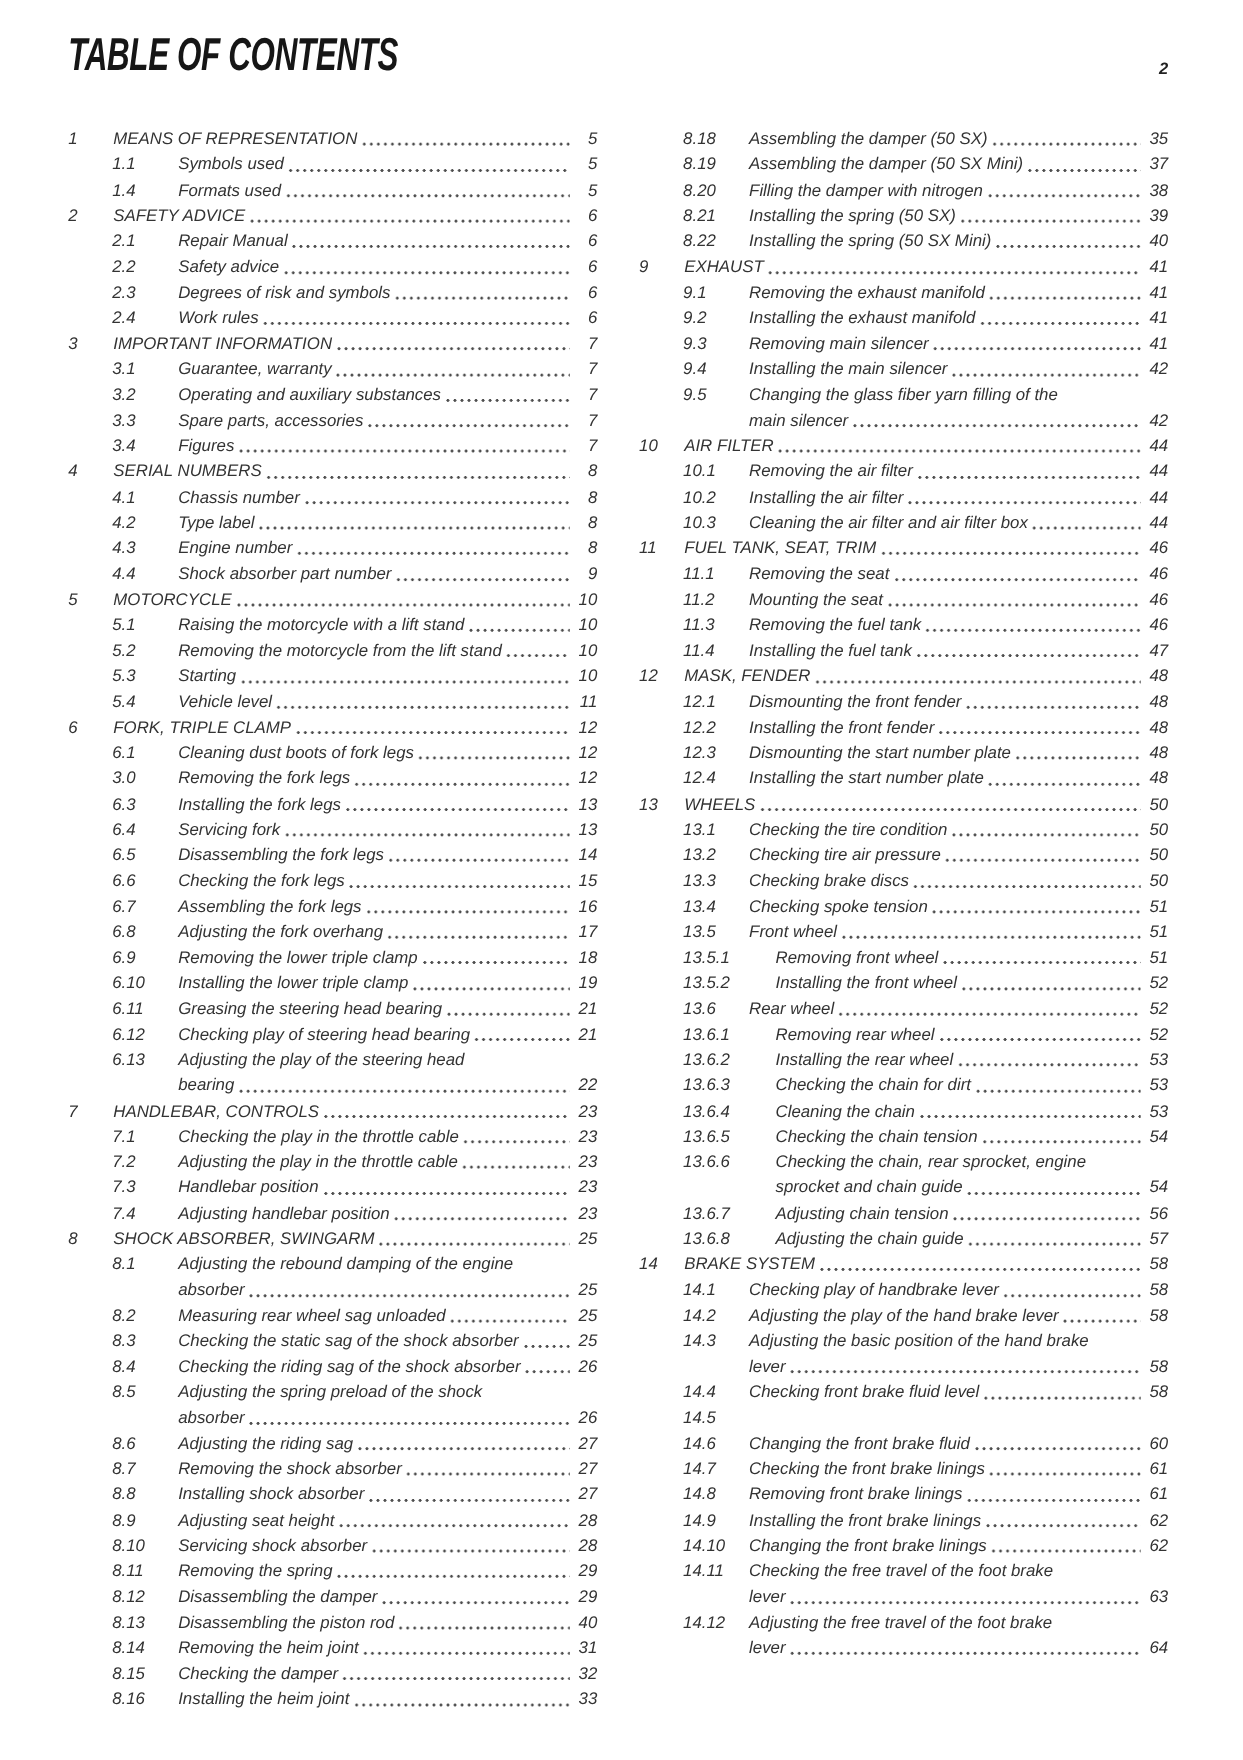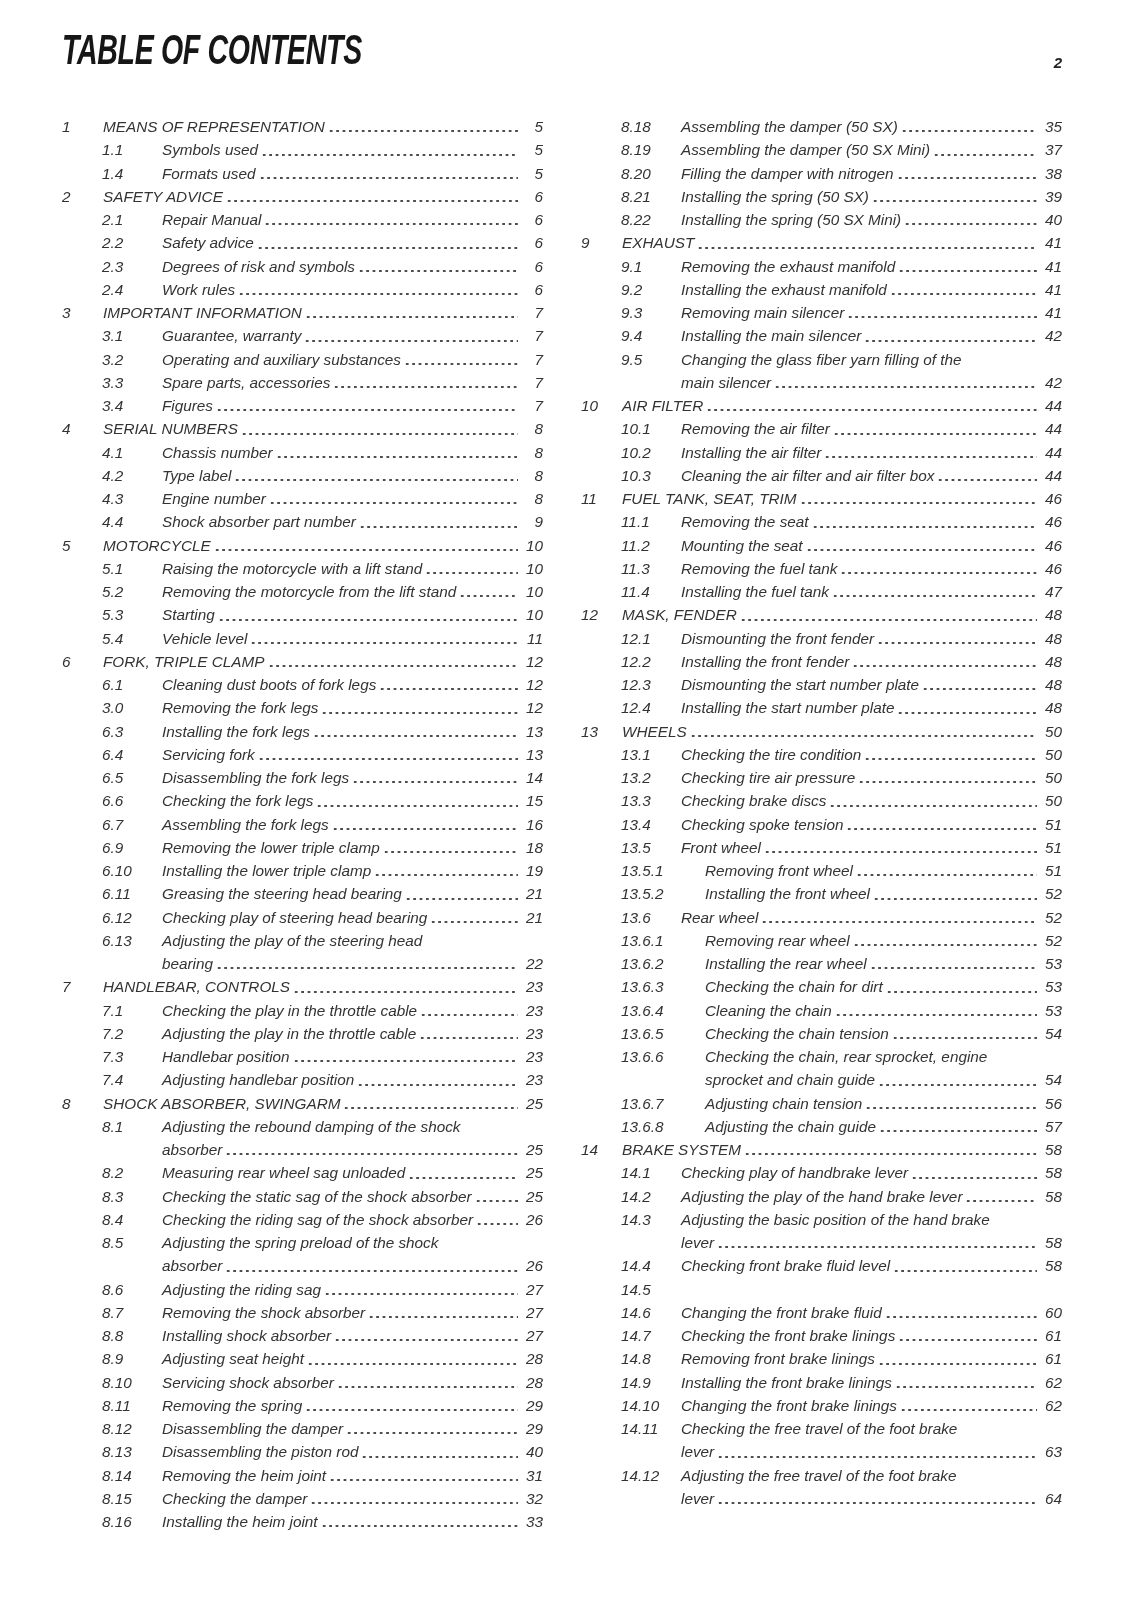--- a/index.html
+++ b/index.html
@@ -377,20 +377,30 @@
           <span class="num">6.7</span>
           <span class="body">
             <span class="tline">
               <span class="t">Assembling the fork legs</span>
               <span class="leader"></span>
               <span class="pg">16</span>
             </span>
           </span>
         </div>
         <div class="row lvl2">
+          <span class="num">6.8</span>
+          <span class="body">
+            <span class="tline">
+              <span class="t">Adjusting the fork overhang</span>
+              <span class="leader"></span>
+              <span class="pg">17</span>
+            </span>
+          </span>
+        </div>
+        <div class="row lvl2">
           <span class="num">6.9</span>
           <span class="body">
             <span class="tline">
               <span class="t">Removing the lower triple clamp</span>
               <span class="leader"></span>
               <span class="pg">18</span>
             </span>
           </span>
         </div>
         <div class="row lvl2">
@@ -490,21 +500,21 @@
             <span class="tline">
               <span class="t">SHOCK ABSORBER, SWINGARM</span>
               <span class="leader"></span>
               <span class="pg">25</span>
             </span>
           </span>
         </div>
         <div class="row lvl2">
           <span class="num">8.1</span>
           <span class="body">
-            <span class="t1">Adjusting the rebound damping of the shock</span>
+            <span class="t1">Adjusting the rebound damping of the engine</span>
             <span class="tline">
               <span class="t">absorber</span>
               <span class="leader"></span>
               <span class="pg">25</span>
             </span>
           </span>
         </div>
         <div class="row lvl2">
           <span class="num">8.2</span>
           <span class="body">

